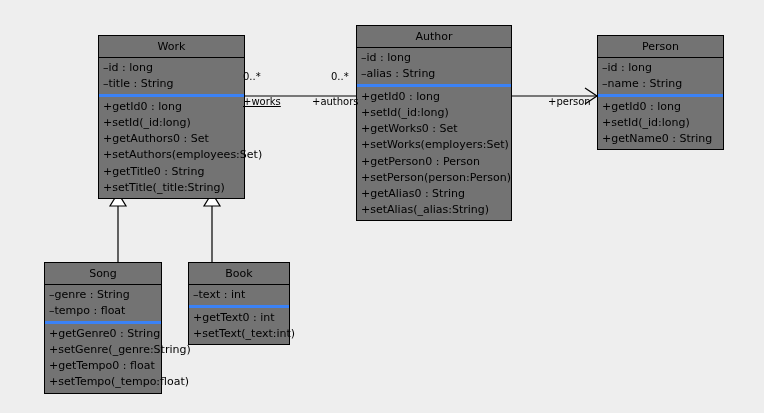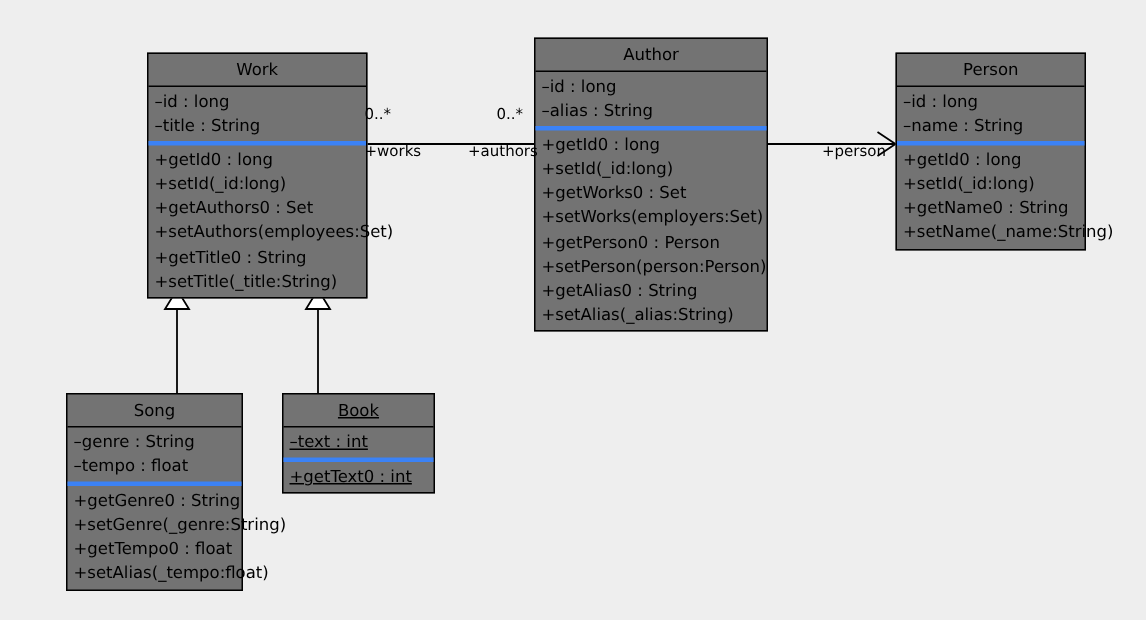--- a/index.html
+++ b/index.html
@@ -122,47 +122,47 @@
   <div class="uml-class" style="left:597px; top:35px; width:127px;">
     <div class="class-name">Person</div>
     <div class="compartment attrs">
       <div class="member">–id : long</div>
       <div class="member">–name : String</div>
     </div>
     <div class="compartment ops">
       <div class="member">+getId0 : long</div>
       <div class="member">+setId(_id:long)</div>
       <div class="member">+getName0 : String</div>
-      <div class="member">+setName(_name:String)</div>
     </div>
   </div>
 
   <div class="uml-class" style="left:44px; top:262px; width:118px;">
     <div class="class-name">Song</div>
     <div class="compartment attrs">
       <div class="member">–genre : String</div>
       <div class="member">–tempo : float</div>
     </div>
     <div class="compartment ops">
       <div class="member">+getGenre0 : String</div>
       <div class="member">+setGenre(_genre:String)</div>
       <div class="member">+getTempo0 : float</div>
-      <div class="member">+setAlias(_tempo:float)</div>
+      <div class="member">+setTempo(_tempo:float)</div>
     </div>
   </div>
 
-  <div class="uml-class" style="left:188px; top:262px; width:102px;text-decoration:underline;">
+  <div class="uml-class" style="left:188px; top:262px; width:102px;">
     <div class="class-name">Book</div>
     <div class="compartment attrs">
       <div class="member">–text : int</div>
     </div>
     <div class="compartment ops">
       <div class="member">+getText0 : int</div>
+      <div class="member">+setText(_text:int)</div>
     </div>
   </div>
 
   <div class="edge-label" style="left:243px; top:72px;">0..*</div>
   <div class="edge-label" style="left:331px; top:72px;">0..*</div>
-  <div class="edge-label" style="left:243px; top:97px;">+works</div>
+  <div class="edge-label" style="left:243px; top:97px;text-decoration:underline;">+works</div>
   <div class="edge-label" style="left:312px; top:97px;">+authors</div>
   <div class="edge-label" style="left:548px; top:97px;">+person</div>
 
 </div>
 
 </body></html>

